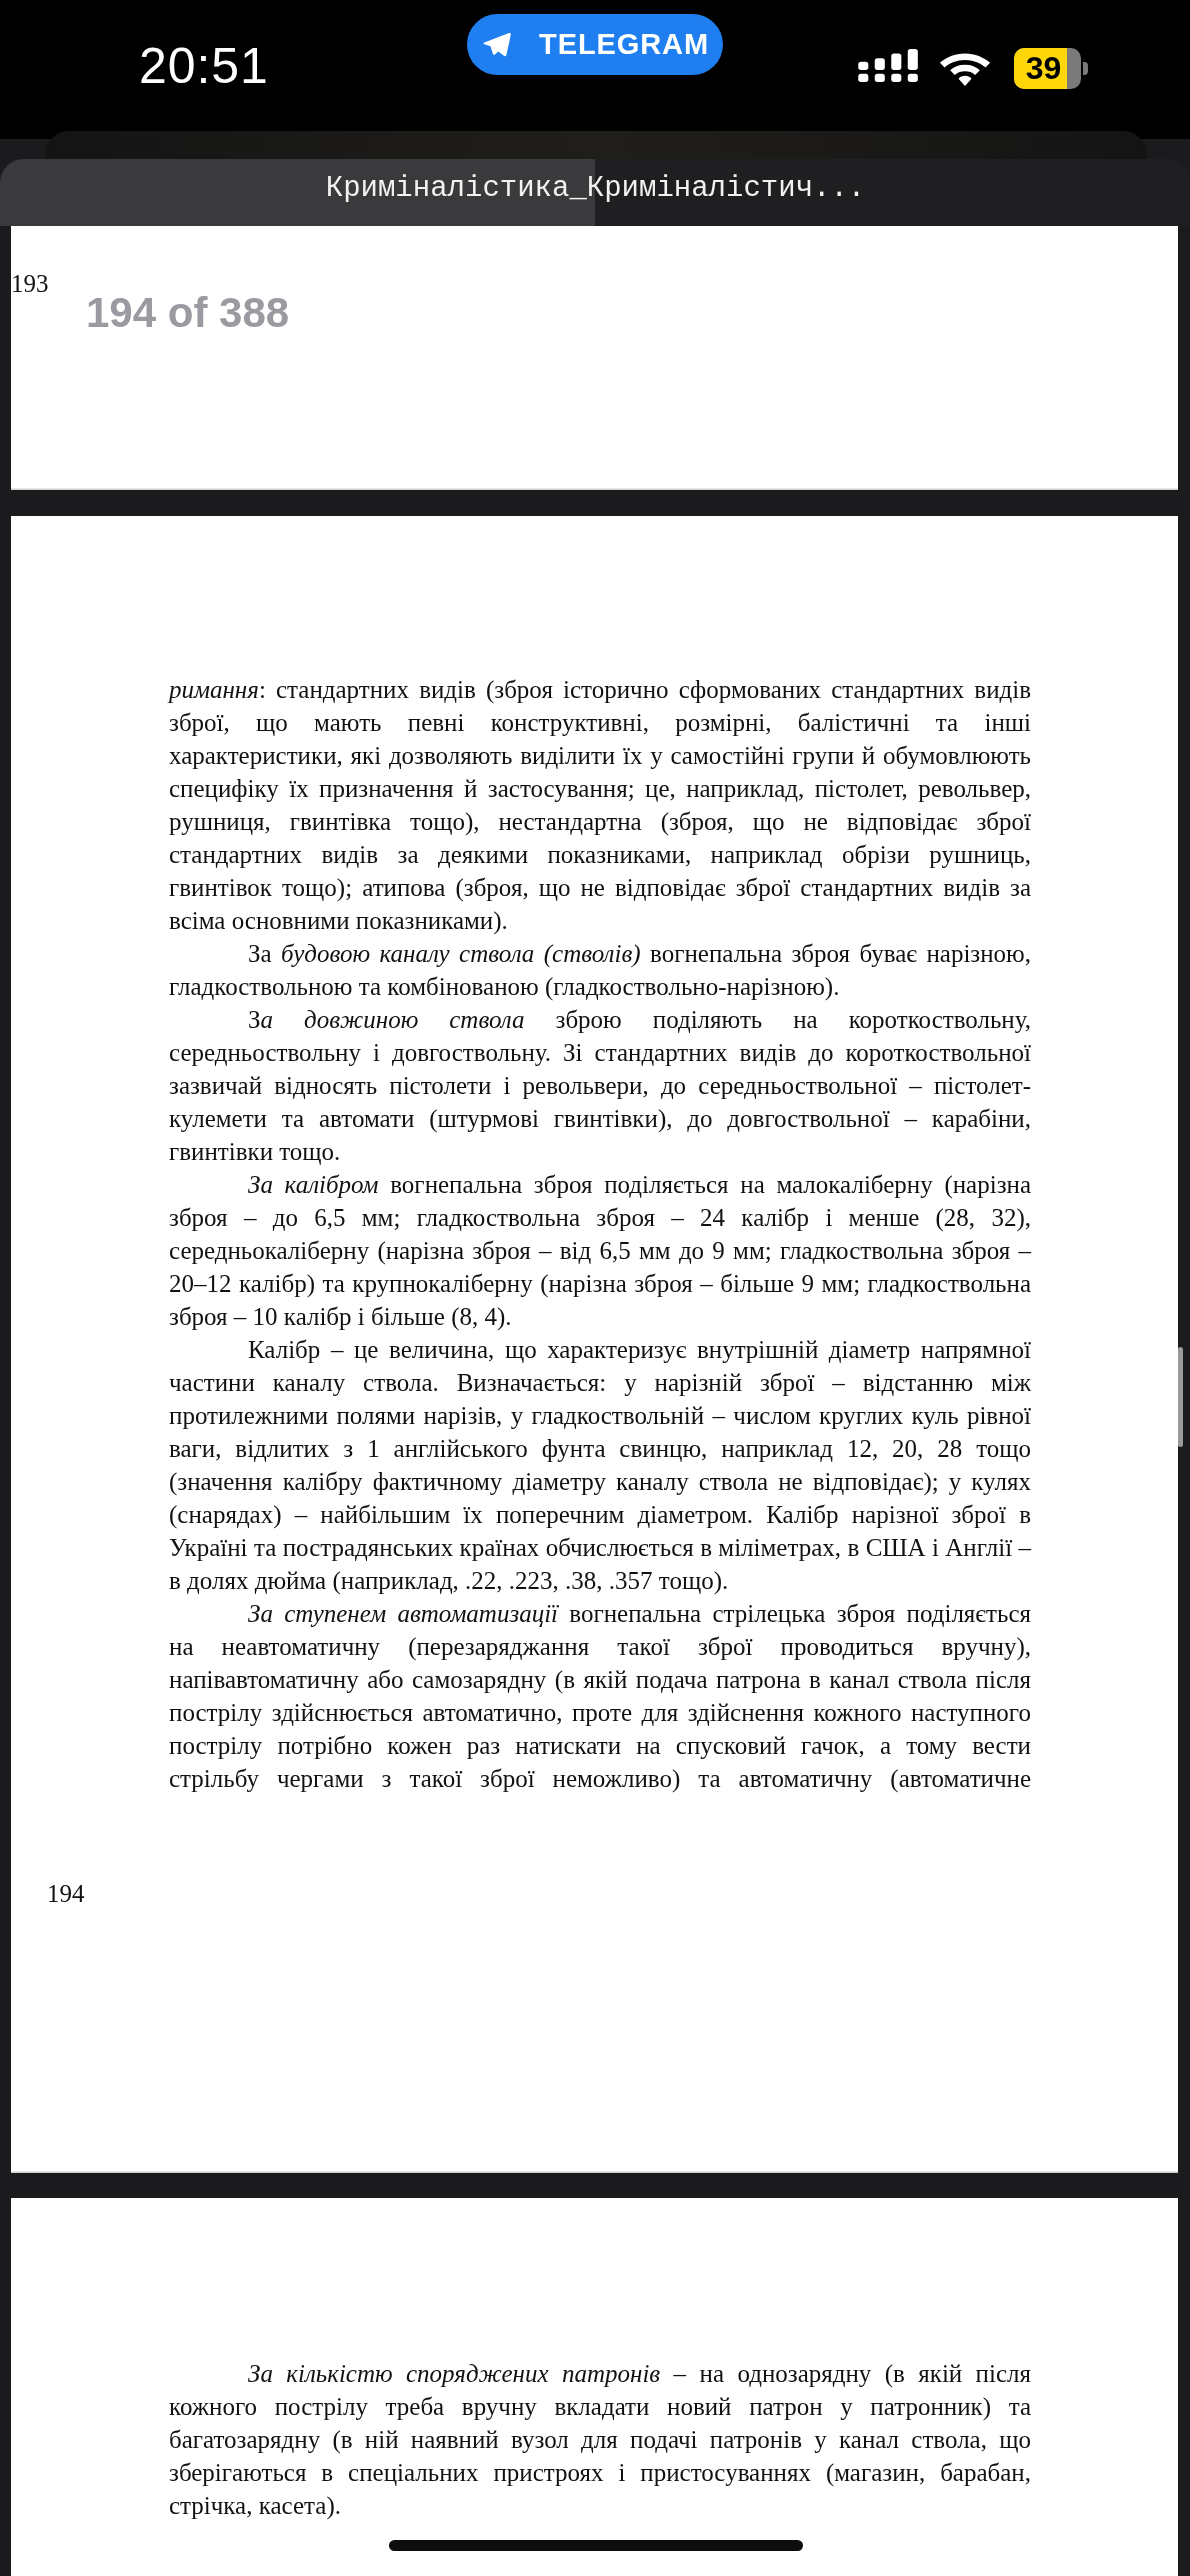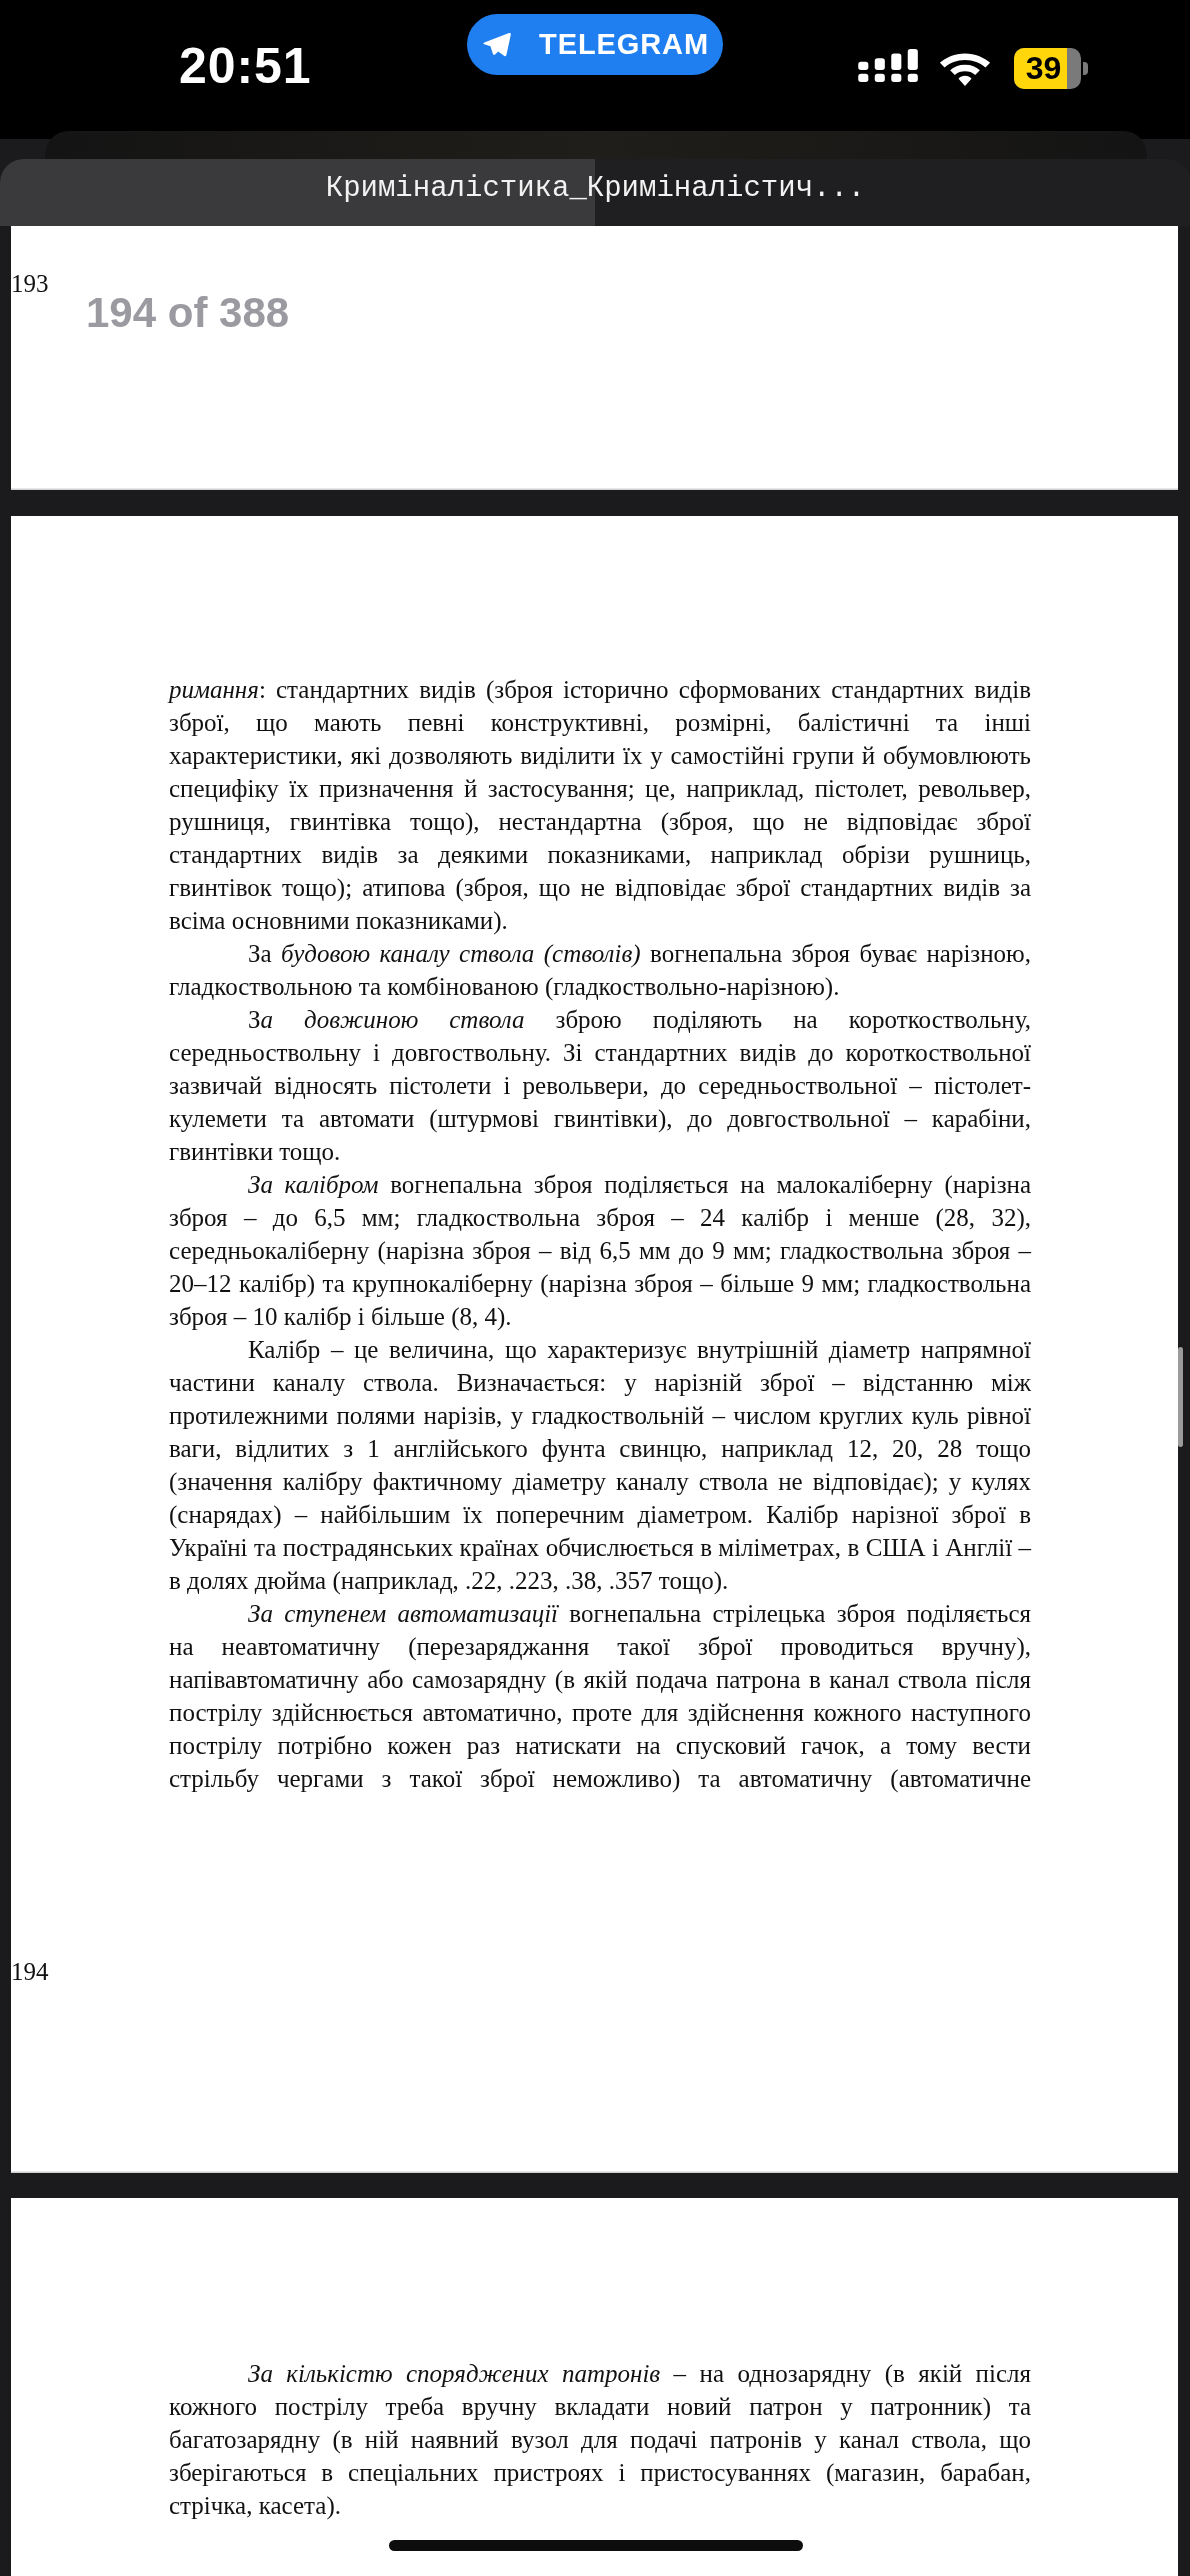--- a/index.html
+++ b/index.html
@@ -1,21 +1,21 @@
 <!DOCTYPE html>
 <html style="font-size:15px"><head>
 <meta charset="utf-8">
 <style>
   * { box-sizing: border-box; margin: 0; padding: 0; }
   html, body { width: 1191px; height: 2576px; overflow: hidden; background: #1b1b1d; }
   body { position: relative; font-family: "Liberation Sans", sans-serif; }
 
   
   .status-bar { position: absolute; left: 0; top: 0; width: 1191px; height: 139px; background: #000; }
-  .time { position: absolute; left: 139px; top: 37px; color: #fff; font-size: 50px; font-weight: 700; letter-spacing: 0.9px; font-family: "Liberation Sans", sans-serif; margin-left: 40px; }
+  .time { position: absolute; left: 139px; top: 37px; color: #fff; font-size: 50px; font-weight: 400; letter-spacing: 0.9px; font-family: "Liberation Sans", sans-serif; }
   .tg-pill { position: absolute; left: 467px; top: 14px; width: 256px; height: 61px; border-radius: 31px; background: #1f7ff0; display: flex; align-items: center; justify-content: center; gap: 26px; color: #fff; }
   .tg-pill .lbl { font-size: 29px; font-weight: 600; letter-spacing: 0.9px; }
   .tg-pill svg { width: 32px; height: 32px; }
   .sig { position: absolute; left: 858px; top: 49px; width: 61px; height: 33px; }
   .wifi { position: absolute; left: 938px; top: 48px; width: 54px; height: 39px; }
   .battery { position: absolute; left: 1014px; top: 48px; width: 74px; height: 41px; }
   .batt-body { position: absolute; left: 0; top: 0; width: 67px; height: 41px; border-radius: 10.2px; background: #7a7a7a; overflow: hidden; }
   .batt-fill { position: absolute; left: 0; top: 0; height: 41px; background: #ffd60a; }
   .batt-text { position: absolute; left: 0; top: 0; width: 59px; height: 41px; line-height: 41px; text-align: center; font-size: 32px; font-weight: 700; color: #000; }
   .batt-nub { position: absolute; left: 69px; top: 14px; width: 4.6px; height: 13px; border-radius: 0 3.7px 3.7px 0; background: #7a7a7a; }
@@ -96,21 +96,21 @@
 
 <div class="page page-194">
   <div class="text-block serif" style="top:157px;">
     <p class="noindent"><i>римання</i><span>: стандартних видів (зброя історично сформованих стандартних видів зброї, що мають певні конструктивні, розмірні, балістичні та інші характеристики, які дозволяють виділити їх у самостійні групи й обумовлюють специфіку їх призначення й застосування; це, наприклад, пістолет, револьвер, рушниця, гвинтівка тощо), нестандартна (зброя, що не відповідає зброї стандартних видів за деякими показниками, наприклад обрізи рушниць, гвинтівок тощо); атипова (зброя, що не відповідає зброї стандартних видів за всіма основними показниками).</span></p>
     <p><span>За </span><i>будовою каналу ствола (стволів)</i><span> вогнепальна зброя буває нарізною, гладкоствольною та комбінованою (гладкоствольно-нарізною).</span></p>
     <p><span>З</span><i>а довжиною ствола</i><span> зброю поділяють на короткоствольну, середньоствольну і довгоствольну. Зі стандартних видів до короткоствольної зазвичай відносять пістолети і револьвери, до середньоствольної – пістолет-кулемети та автомати (штурмові гвинтівки), до довгоствольної – карабіни, гвинтівки тощо.</span></p>
     <p><i>За калібром</i><span> вогнепальна зброя поділяється на малокаліберну (нарізна зброя – до 6,5 мм; гладкоствольна зброя – 24 калібр і менше (28, 32), середньокаліберну (нарізна зброя – від 6,5 мм до 9 мм; гладкоствольна зброя – 20–12 калібр) та крупнокаліберну (нарізна зброя – більше 9 мм; гладкоствольна зброя – 10 калібр і більше (8, 4).</span></p>
     <p><span>Калібр – це величина, що характеризує внутрішній діаметр напрямної частини каналу ствола. Визначається: у нарізній зброї – відстанню між протилежними полями нарізів, у гладкоствольній – числом круглих куль рівної ваги, відлитих з 1 англійського фунта свинцю, наприклад 12, 20, 28 тощо (значення калібру фактичному діаметру каналу ствола не відповідає); у кулях (снарядах) – найбільшим їх поперечним діаметром. Калібр нарізної зброї в Україні та пострадянських країнах обчислюється в міліметрах, в США і Англії – в долях дюйма (наприклад, .22, .223, .38, .357 тощо).</span></p>
     <p style="text-align-last: justify;"><i>За ступенем автоматизації</i><span> вогнепальна стрілецька зброя поділяється на неавтоматичну (перезаряджання такої зброї проводиться вручну), напівавтоматичну або самозарядну (в якій подача патрона в канал ствола після пострілу здійснюється автоматично, проте для здійснення кожного наступного пострілу потрібно кожен раз натискати на спусковий гачок, а тому вести стрільбу чергами з такої зброї неможливо) та автоматичну (автоматичне</span></p>
   </div>
-  <div class="pnum serif" style="top:1442px;">194</div>
+  <div class="pnum serif" style="top:1364px;padding-left:36px;">194</div>
 </div>
 
 <div class="page page-195">
   <div class="text-block serif" style="top:159px;">
     <p><i>За кількістю споряджених патронів</i><span> – на однозарядну (в якій після кожного пострілу треба вручну вкладати новий патрон у патронник) та багатозарядну (в ній наявний вузол для подачі патронів у канал ствола, що зберігаються в спеціальних пристроях і пристосуваннях (магазин, барабан, стрічка, касета).</span></p>
   </div>
 </div>
 
 <div class="scroll-thumb"></div>
 <div class="home-indicator"></div>

